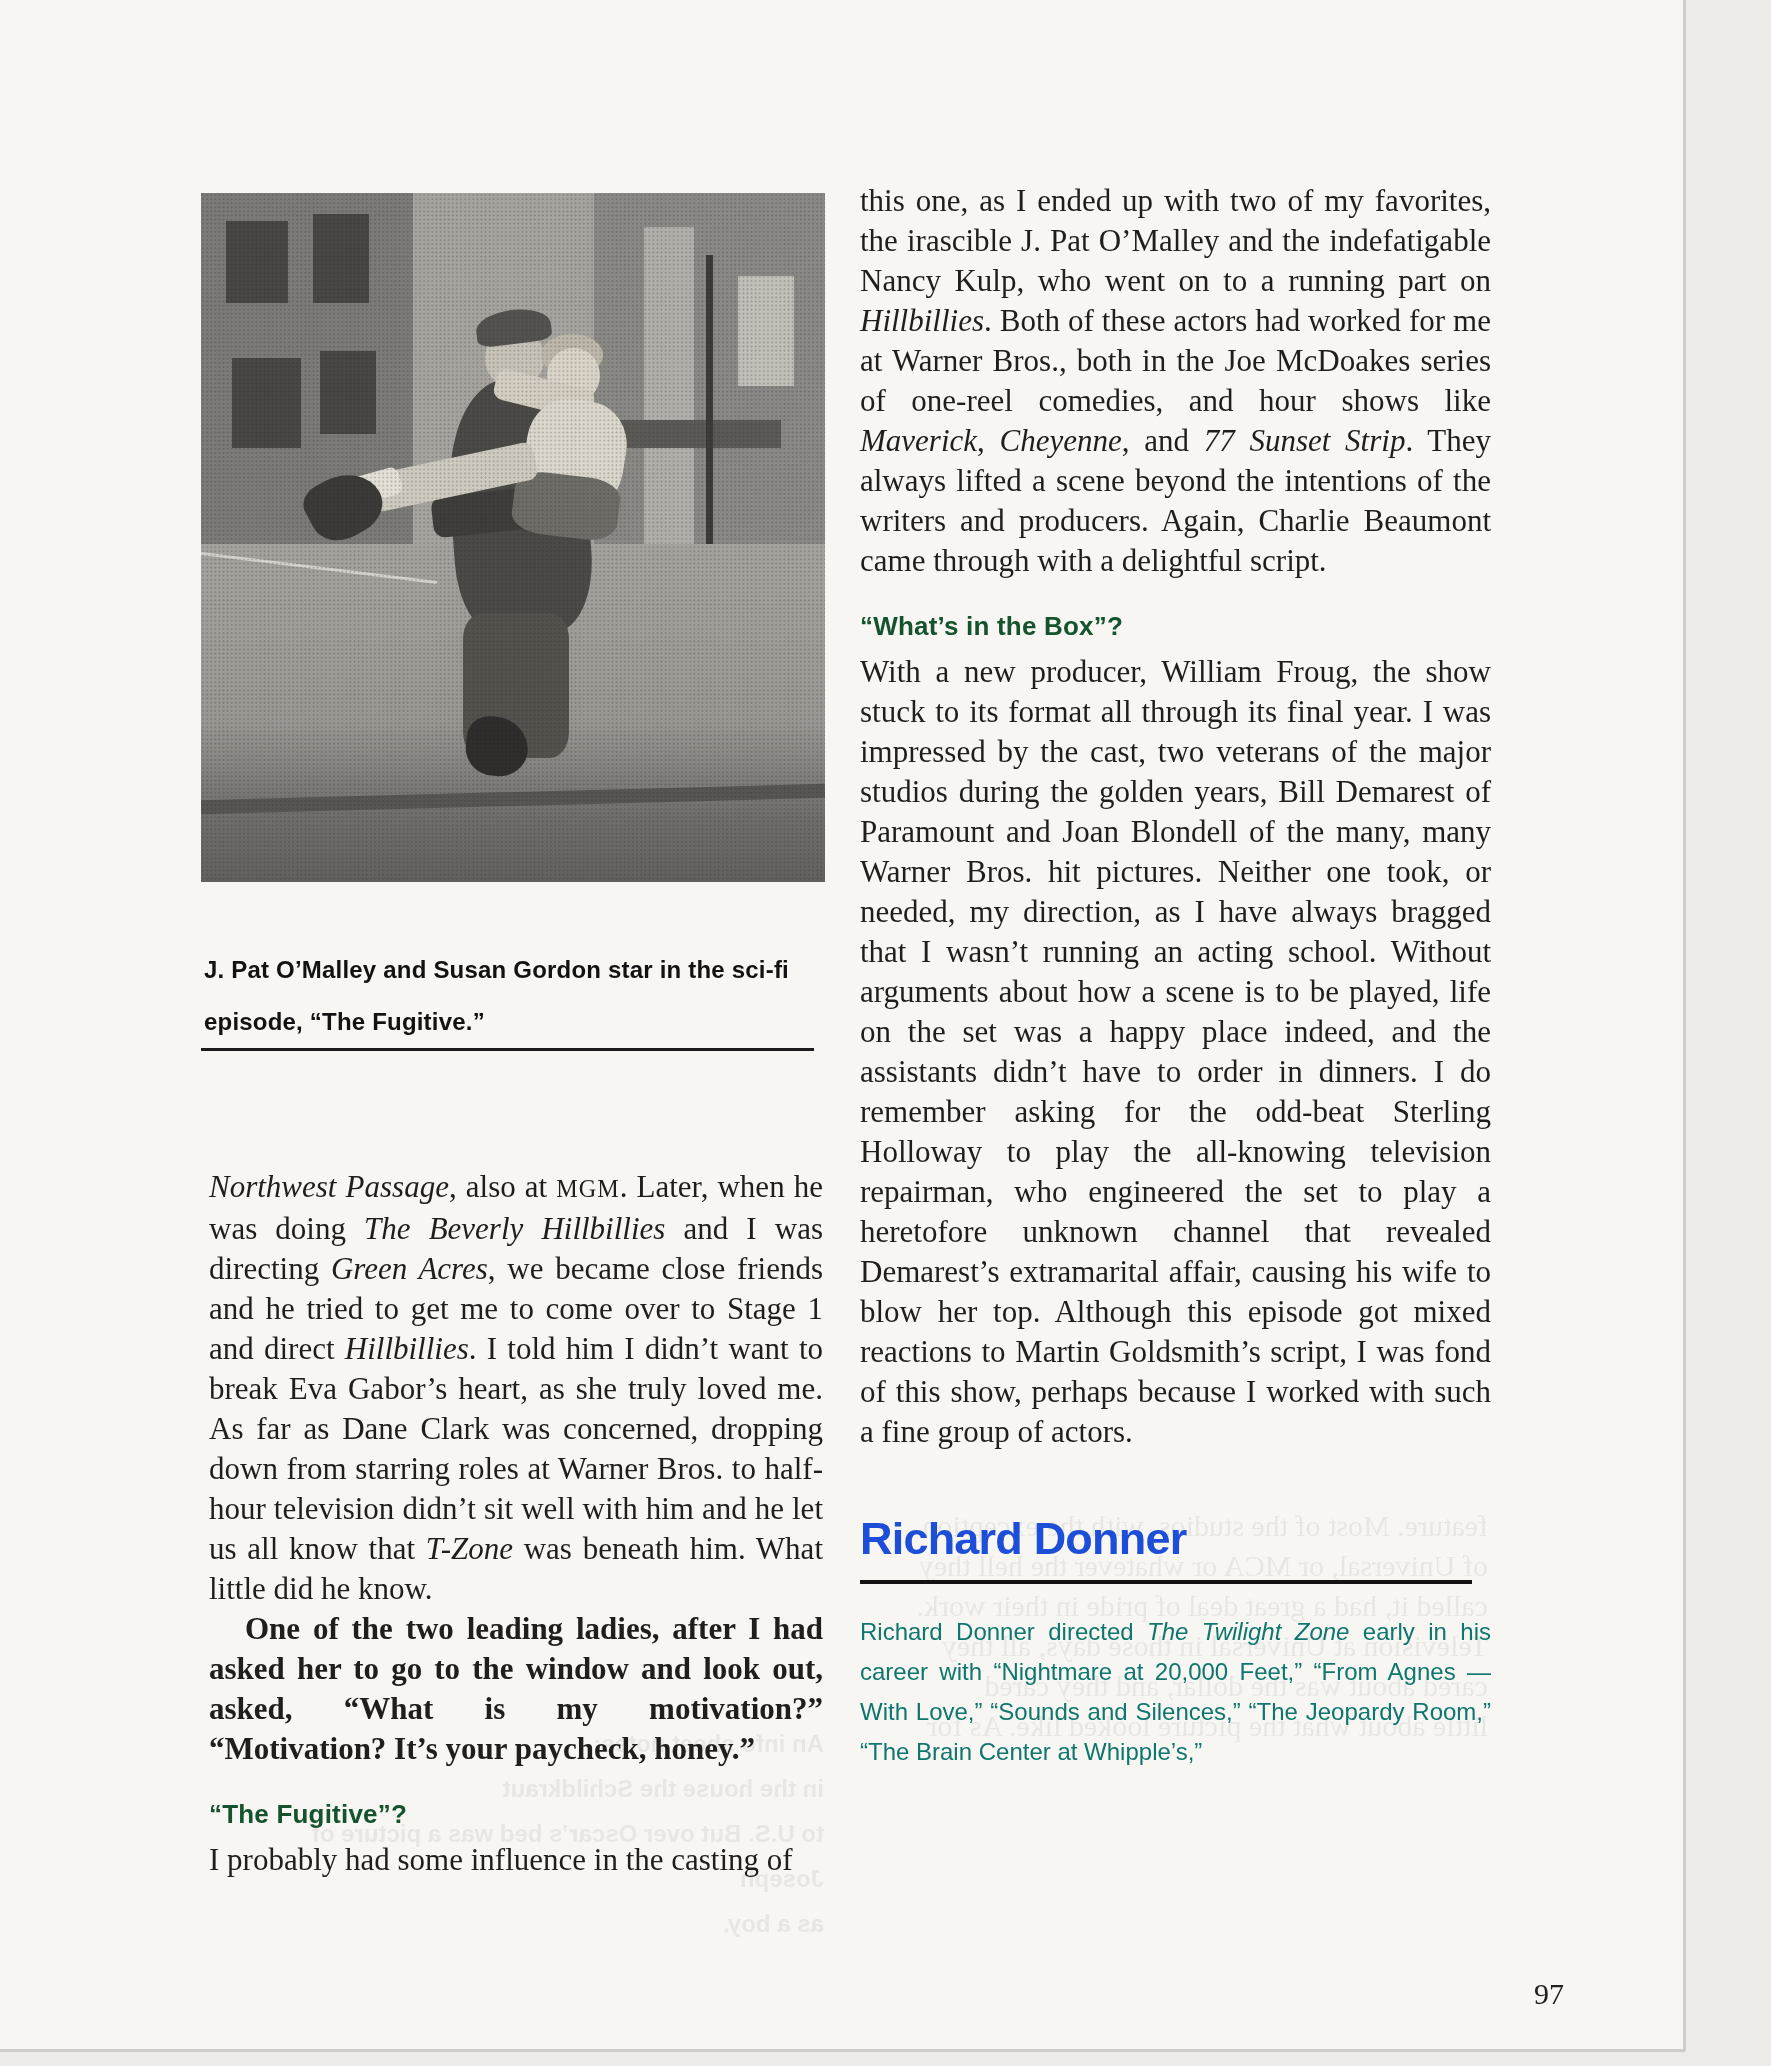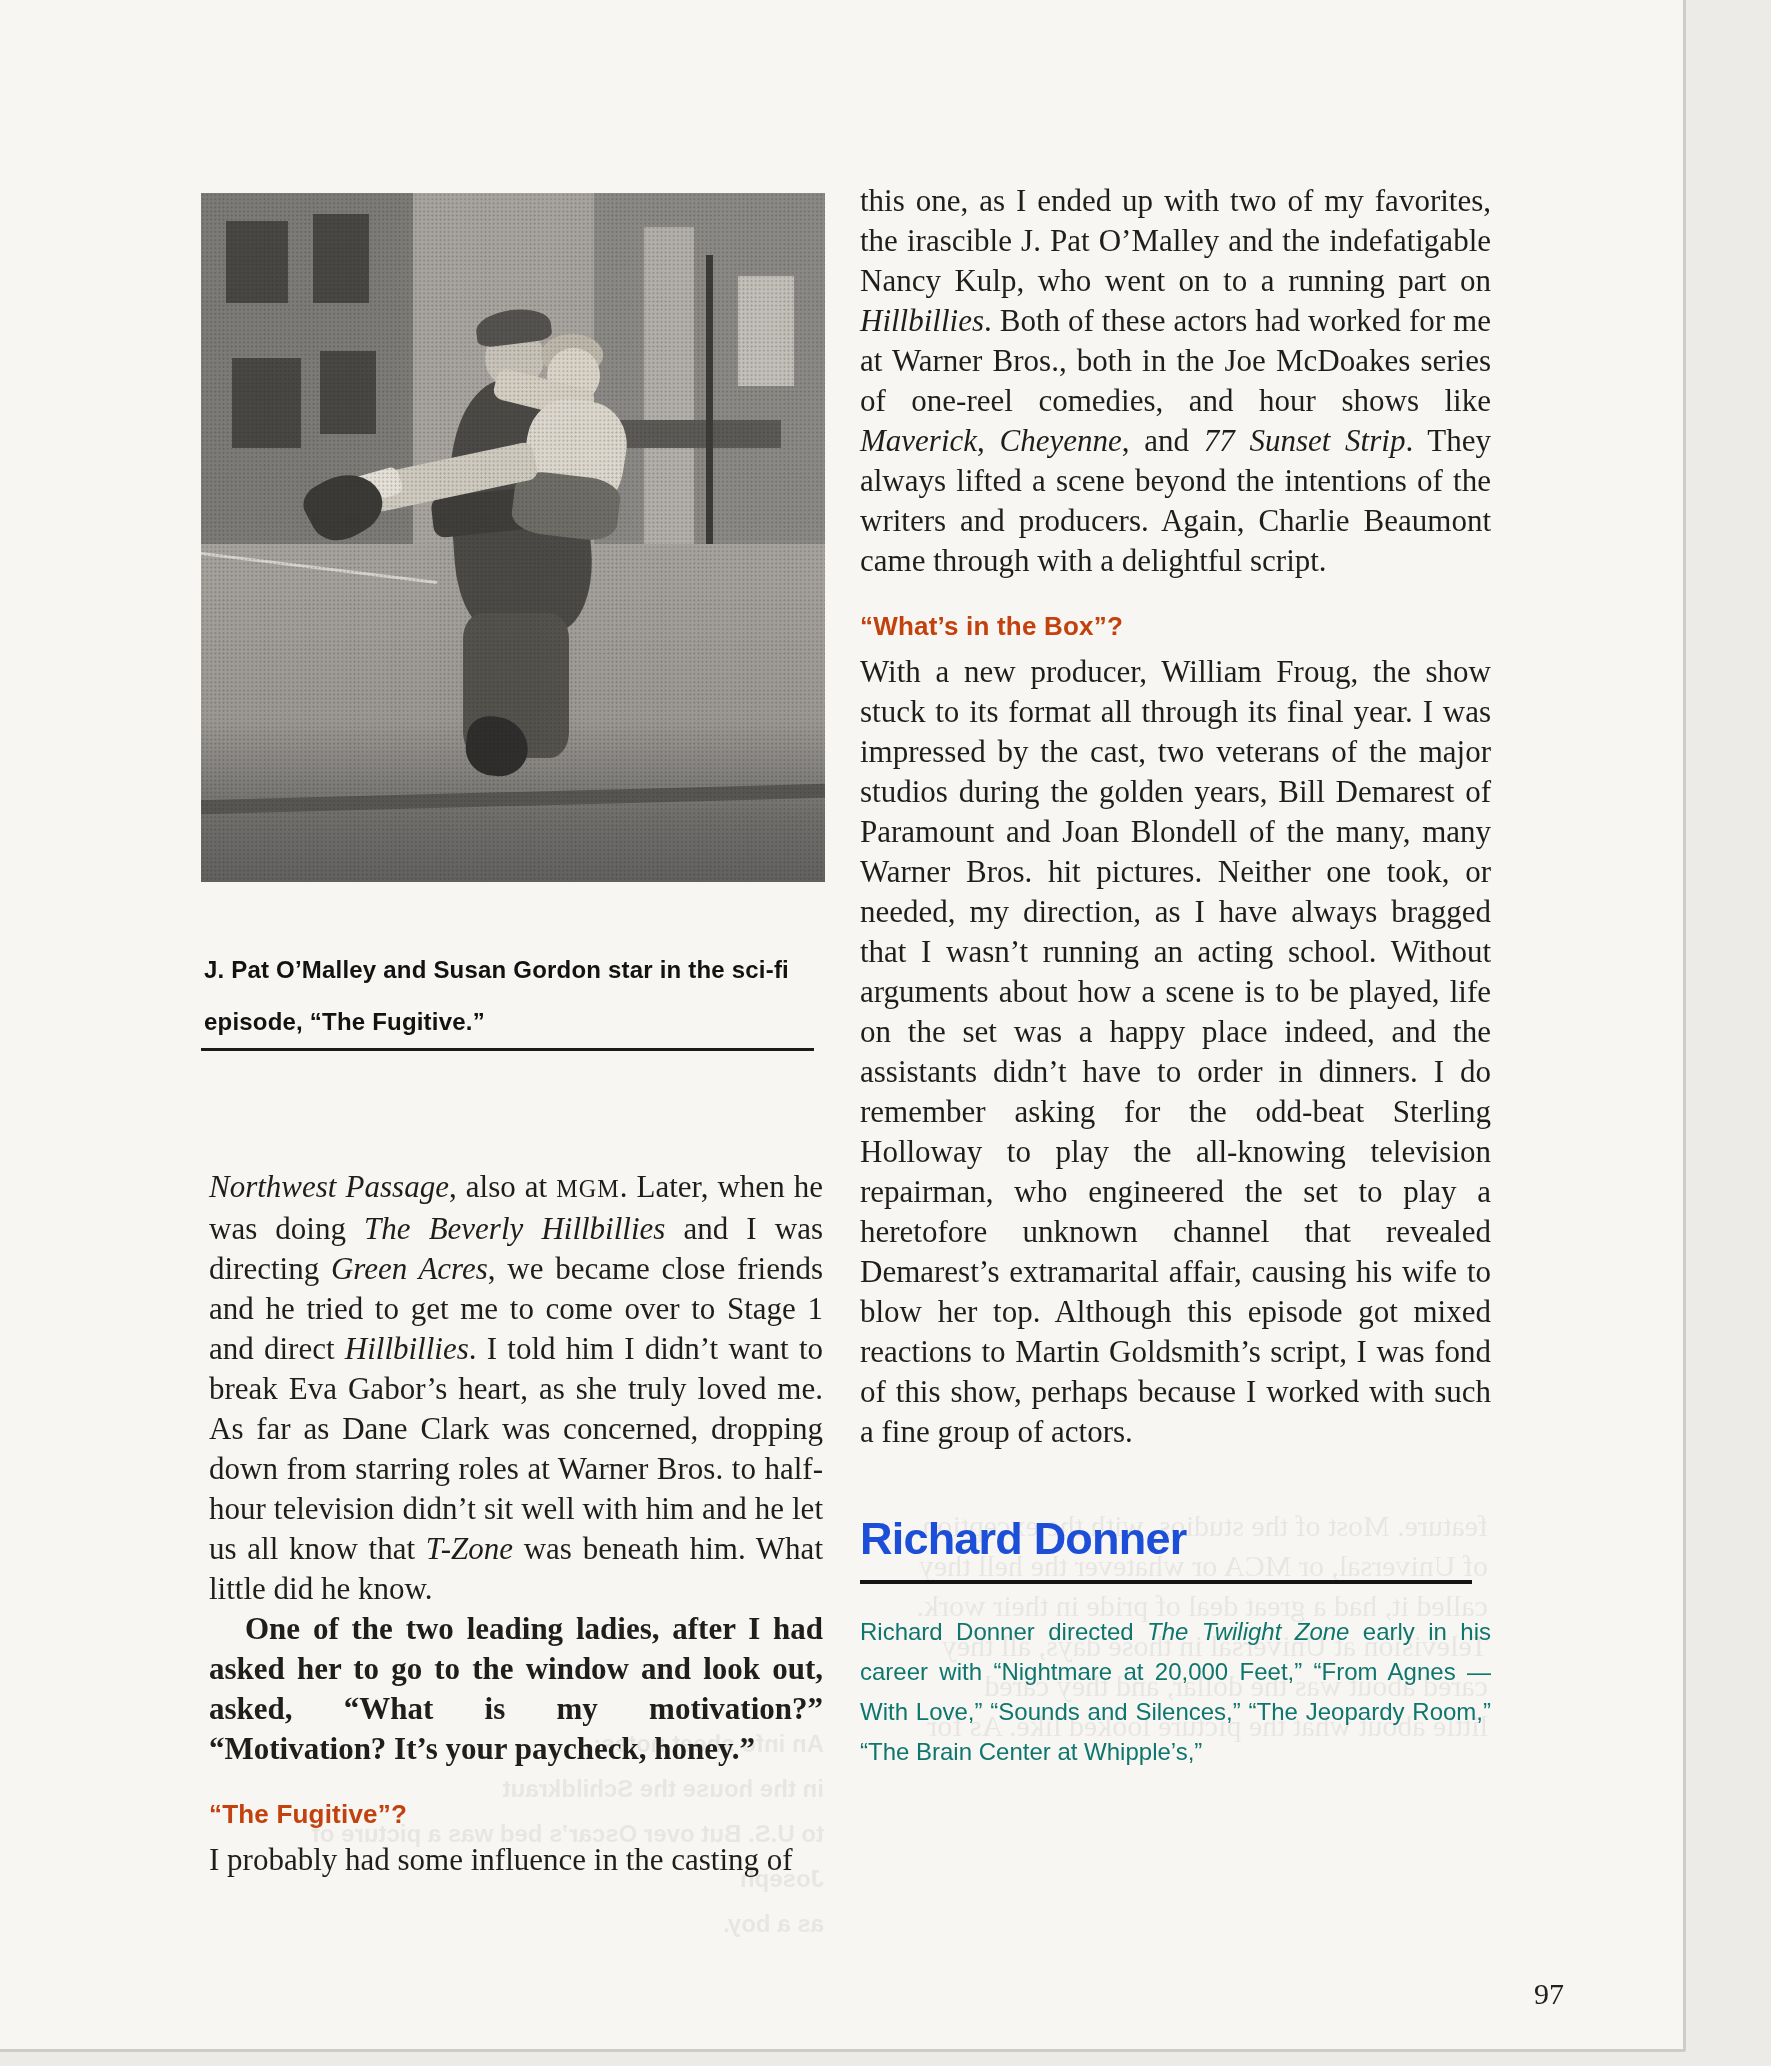--- a/index.html
+++ b/index.html
@@ -86,21 +86,21 @@
   .col-left{left:209px;top:1167px;width:614px;}
   .col-right{left:860px;top:181px;width:631px;}
   .body-serif{
     font-family:"Liberation Serif","DejaVu Serif",serif;
     font-size:31px;line-height:40px;color:#1f1e1c;margin:0;
   }
   .indent{text-indent:36px;font-weight:bold;}
   .smallcaps{font-size:0.78em;letter-spacing:0.04em;}
   .subhead{
     font-family:"Liberation Sans","DejaVu Sans",sans-serif;
-    font-weight:bold;font-size:26px;color:#c2410c;
+    font-weight:bold;font-size:26px;color:#14532d;
     margin:30px 0 10px 0;text-align:left;letter-spacing:0.2px;
   }
   .section-head{
     font-family:"Liberation Sans","DejaVu Sans",sans-serif;
     font-weight:bold;font-size:45px;color:#1d4ed8;
     margin:61px 0 0 0;text-align:left;letter-spacing:-0.8px;
   }
   .section-rule{width:612px;height:4.1px;background:#141414;margin-top:15px;}
   .bio{
     font-family:"Liberation Sans","DejaVu Sans",sans-serif;

